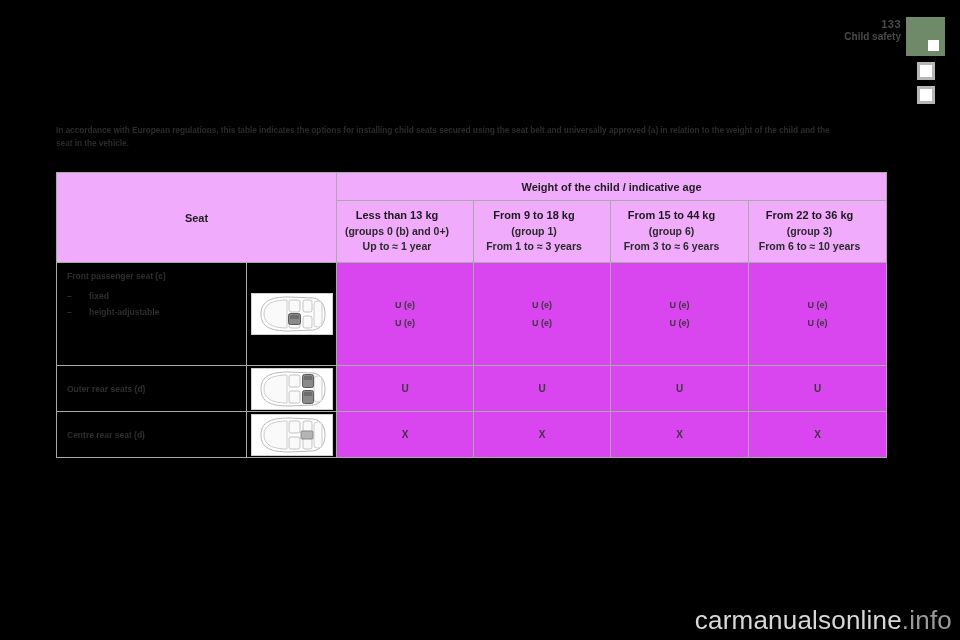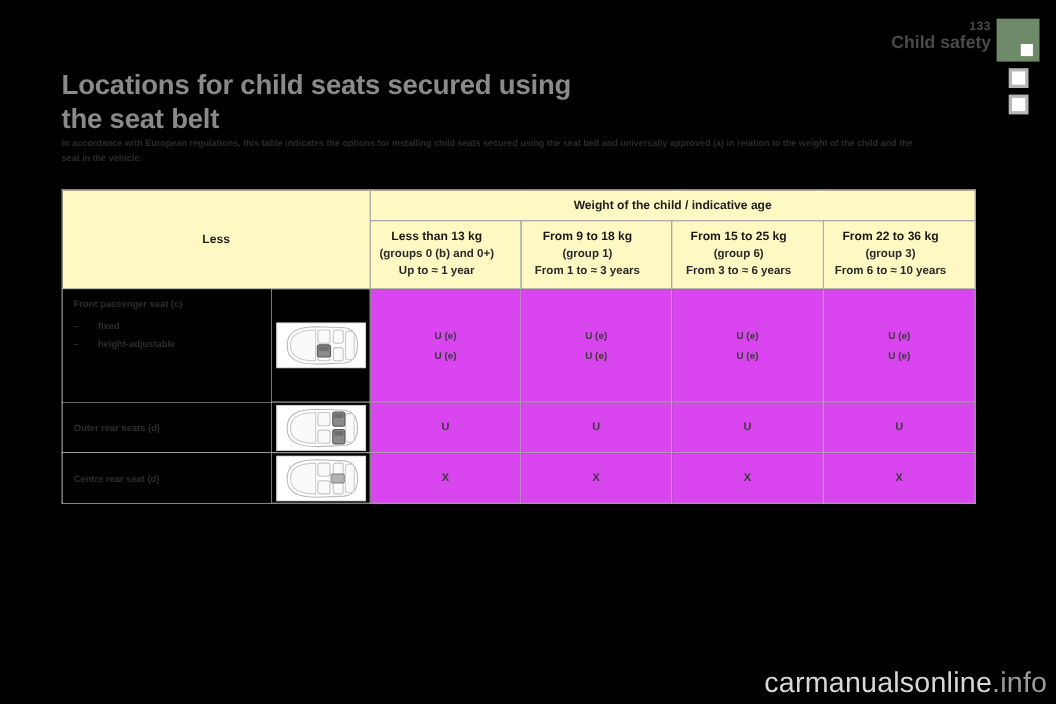--- a/index.html
+++ b/index.html
@@ -31,21 +31,21 @@
     color: #4a4a4a;
     line-height: 1.15;
   }
   #page-number {
     font-size: 11px;
     font-weight: bold;
     letter-spacing: .5px;
     color: #4a4a4a;
   }
   #section-title {
-    font-size: 16px;
+    font-size: 10px;
     font-weight: bold;
     color: #4a4a4a;
     white-space: nowrap;
   }
   .tab-block {
     position: absolute;
     right: 12px;
     width: 39px;
     height: 39px;
     background: #6f8a68;
@@ -105,21 +105,21 @@
     top: 172px;
     width: 830px;
     border-collapse: collapse;
     table-layout: fixed;
   }
   #seat-table td, #seat-table th {
     border: 1px solid #a9a9a9;
     box-sizing: border-box;
   }
   .hdr {
-    background: #fef9c3;
+    background: #f0abfc;
     color: #1e1e1e;
     text-align: center;
     font-size: 11px;
   }
   .hdr-weight {
     font-weight: bold;
     font-size: 11px;
     height: 28px;
   }
   .hdr-seat {
@@ -217,53 +217,52 @@
   <div class="tab-block t2">
     <div class="tab-inner-sm"></div>
   </div>
   <div class="tab-block t3">
     <div class="tab-inner-sm"></div>
   </div>
 </div>
 
 <div id="title-wrap">
   <div id="main-title">
-    <span>Locations for child seats secured using</span><br>
-    <span>the seat belt</span>
+    <br>
   </div>
 </div>
 <div id="intro-text">In accordance with European regulations, this table indicates the options for installing child seats secured using the seat belt and universally approved (a) in relation to the weight of the child and the seat in the vehicle.</div>
 
 <table id="seat-table">
   <colgroup>
     <col style="width:190px">
     <col style="width:90px">
     <col style="width:137px">
     <col style="width:137px">
     <col style="width:138px">
     <col style="width:138px">
   </colgroup>
   <thead>
     <tr>
-      <th class="hdr hdr-seat" rowspan="2" colspan="2">Less</th>
+      <th class="hdr hdr-seat" rowspan="2" colspan="2">Seat</th>
       <th class="hdr hdr-weight" colspan="4">Weight of the child / indicative age</th>
     </tr>
     <tr>
       <th class="hdr hdr-col">
         <span class="kg">Less than 13 kg</span>
         <span class="grp">(groups 0 (b) and 0+)</span>
         <span class="age">Up to ≈ 1 year</span>
       </th>
       <th class="hdr hdr-col">
         <span class="kg">From 9 to 18 kg</span>
         <span class="grp">(group 1)</span>
         <span class="age">From 1 to ≈ 3 years</span>
       </th>
       <th class="hdr hdr-col">
-        <span class="kg">From 15 to 25 kg</span>
+        <span class="kg">From 15 to 44 kg</span>
         <span class="grp">(group 6)</span>
         <span class="age">From 3 to ≈ 6 years</span>
       </th>
       <th class="hdr hdr-col">
         <span class="kg">From 22 to 36 kg</span>
         <span class="grp">(group 3)</span>
         <span class="age">From 6 to ≈ 10 years</span>
       </th>
     </tr>
   </thead>

